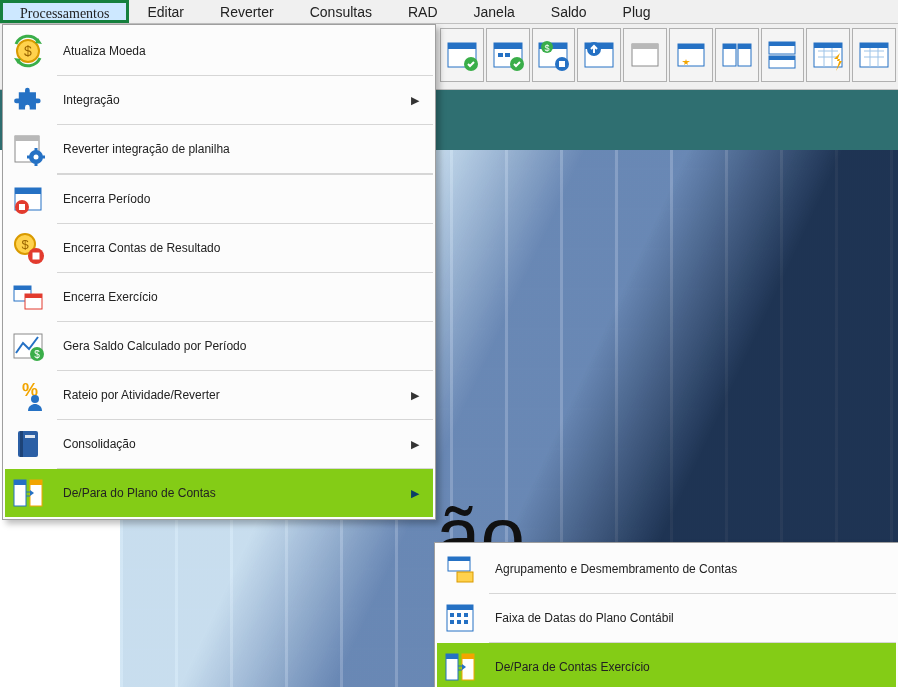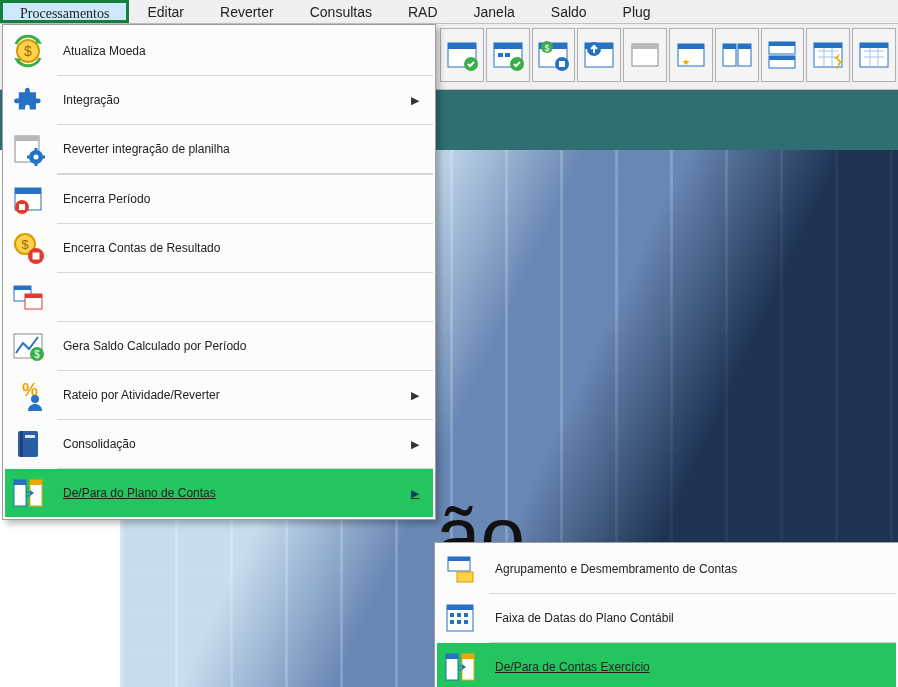--- a/index.html
+++ b/index.html
@@ -24,21 +24,21 @@
       filter: saturate(1.1) contrast(1.05);
     }
     .bigtext { position: absolute; left: 436px; top: 400px; font-size: 80px; font-weight: 400; color: #111; font-family: "Segoe UI", Arial, sans-serif; }
 
     
     .menu { position: absolute; left: 2px; top: 24px; width: 434px; background: #fcfcfc; border: 1px solid #9f9f9f; box-shadow: 4px 4px 6px rgba(0,0,0,.25); padding: 2px; }
     .mi { display: flex; align-items: center; height: 48px; padding: 0 12px 0 4px; gap: 16px; cursor: default; }
     .mi .ico { width: 38px; height: 38px; flex: 0 0 38px; display:flex;align-items:center;justify-content:center; }
     .mi .lbl { flex: 1; font-size: 12px; }
     .mi .arrow { width: 10px; font-size: 11px; color: #333; }
-    .mi.highlight { background: #22c55e; text-decoration: underline; }
+    .mi.highlight { background: #84cc16; }
     .mi.highlight .arrow { color: #0b3e66; }
     .sep { height: 1px; background: #d6d6d6; margin: 0 0 0 52px; }
 
     
     .submenu { position: absolute; left: 434px; top: 542px; width: 465px; background: #fcfcfc; border: 1px solid #9f9f9f; box-shadow: 4px 4px 6px rgba(0,0,0,.25); padding: 2px; }
     .submenu .mi { height: 48px; }
 
     
     .ico svg { display:block; }
   </style>
@@ -242,20 +242,21 @@
 
   <div class="mi">
     <span class="ico">
         <svg width="34" height="34">
           <rect x="3" y="6" width="17" height="15" fill="#fff" stroke="#2571c4"></rect>
           <rect x="3" y="6" width="17" height="4" fill="#2571c4"></rect>
           <rect x="14" y="14" width="17" height="15" fill="#fff" stroke="#e23b2e"></rect>
           <rect x="14" y="14" width="17" height="4" fill="#e23b2e"></rect>
         </svg>
       </span>
+    <span class="lbl">Encerra Exercício</span>
   </div>
   <div class="sep"></div>
 
   <div class="mi">
     <span class="ico">
         <svg width="34" height="34">
           <rect x="3" y="5" width="28" height="24" fill="#fff" stroke="#8a8a8a"></rect>
           <polyline points="5,24 12,14 18,20 27,8" fill="none" stroke="#2571c4" stroke-width="2"></polyline>
           <circle cx="26" cy="25" r="7" fill="#3aae49"></circle>
           <text x="26" y="29" font-size="10" text-anchor="middle" fill="#fff">$</text>

